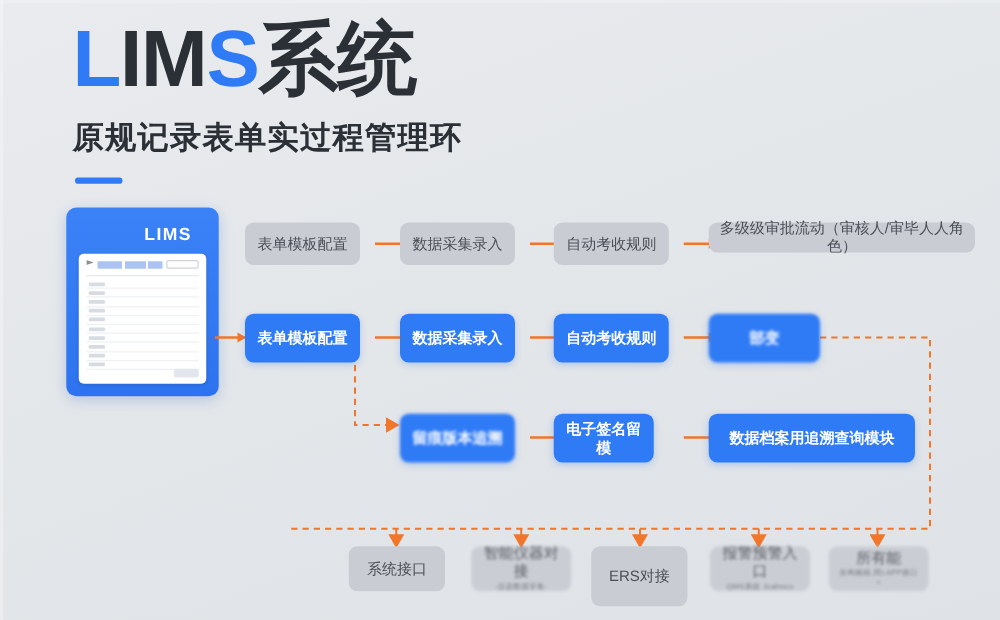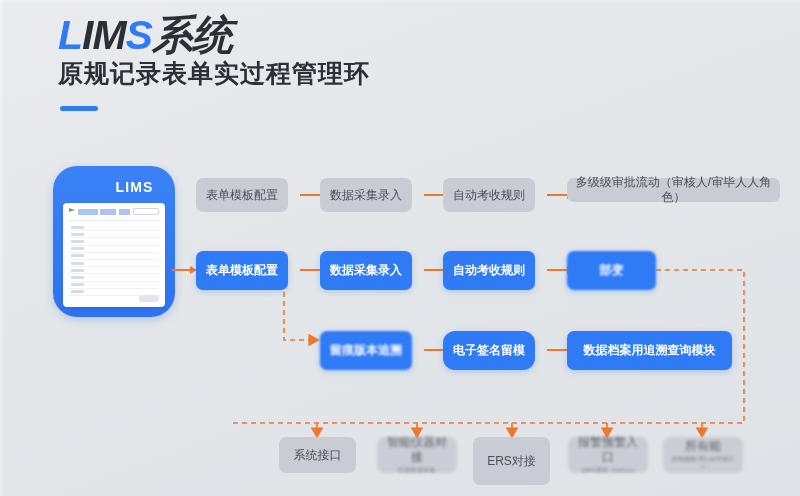--- a/index.html
+++ b/index.html
@@ -19,39 +19,40 @@
     position: absolute; inset: 0;
     background:
       linear-gradient(to right, rgba(255,255,255,.28) 0 2px, rgba(0,0,0,0) 3px),
       linear-gradient(to bottom, rgba(255,255,255,.22) 0 2px, rgba(0,0,0,0) 3px);
     pointer-events: none;
   }
 
   
   .header { position: absolute; left: 58px; top: 14px; }
   .title {
-    font-size: 41px; font-weight: 700; letter-spacing: -1px;
-    line-height: 1.05; color: #2b2f36; white-space: nowrap; font-style: italic;
+    font-size: 64px; font-weight: 700; letter-spacing: -1px;
+    line-height: 1.05; color: #2b2f36; white-space: nowrap;
   }
   .title .accent { color: #2f7bf6; }
   .subtitle {
+    margin-top: 12px;
     font-size: 25px; font-weight: 700; color: #2b2f36;
     letter-spacing: 1px; white-space: nowrap;
   }
   .rule {
     margin-top: 16px; margin-left: 2px;
     width: 38px; height: 5px; border-radius: 3px; background: #2f7bf6;
   }
 
   
   .lims-card {
     position: absolute; left: 53px; top: 166px;
     width: 122px; height: 151px;
     background: linear-gradient(180deg,#3b82f7 0%, #2d73ef 100%);
-    border-radius: 24px;
+    border-radius: 8px;
     box-shadow: 0 3px 10px rgba(45,100,200,.25);
     padding-left: 41px;
   }
   .lims-card .brand {
     text-align: center; color: #fff; font-weight: 700;
     font-size: 14px; letter-spacing: 1.2px; margin-top: 13px;
   }
   .lims-doc {
     position: absolute; left: 10px; top: 37px;
     width: 102px; height: 104px;
@@ -206,21 +207,21 @@
   <div class="node blue" style="left:196px; top:251px; width:92px; height:39px;">表单模板配置</div>
   <div class="arrow" style="left:300px; top:269px; width:26px;"></div>
   <div class="node blue" style="left:320px; top:251px; width:92px; height:39px;">数据采集录入</div>
   <div class="arrow" style="left:424px; top:269px; width:26px;"></div>
   <div class="node blue" style="left:443px; top:251px; width:92px; height:39px;">自动考收规则</div>
   <div class="arrow" style="left:547px; top:269px; width:26px;"></div>
   <div class="node blue blurred" style="left:567px; top:251px; width:89px; height:39px;">部变</div>
 
   <div class="node blue blurred" style="left:320px; top:331px; width:92px; height:39px;">留痕版本追溯</div>
   <div class="arrow" style="left:424px; top:349px; width:26px;"></div>
-  <div class="node blue" style="left:443px; top:331px; width:92px; height:39px;border-radius:12px;">电子签名留模</div>
+  <div class="node blue" style="left:443px; top:331px; width:80px; height:39px;">电子签名留模</div>
   <div class="arrow" style="left:547px; top:349px; width:26px;"></div>
   <div class="node blue" style="left:567px; top:331px; width:165px; height:39px;">数据档案用追溯查询模块</div>
 
   <div class="node gray" style="left:279px; top:437px; width:77px; height:36px;">
     <div class="stack">
       <div>系统接口</div>
     </div>
   </div>
   <div class="node gray blurred-soft" style="left:377px; top:437px; width:80px; height:36px;">
     <div class="stack">

